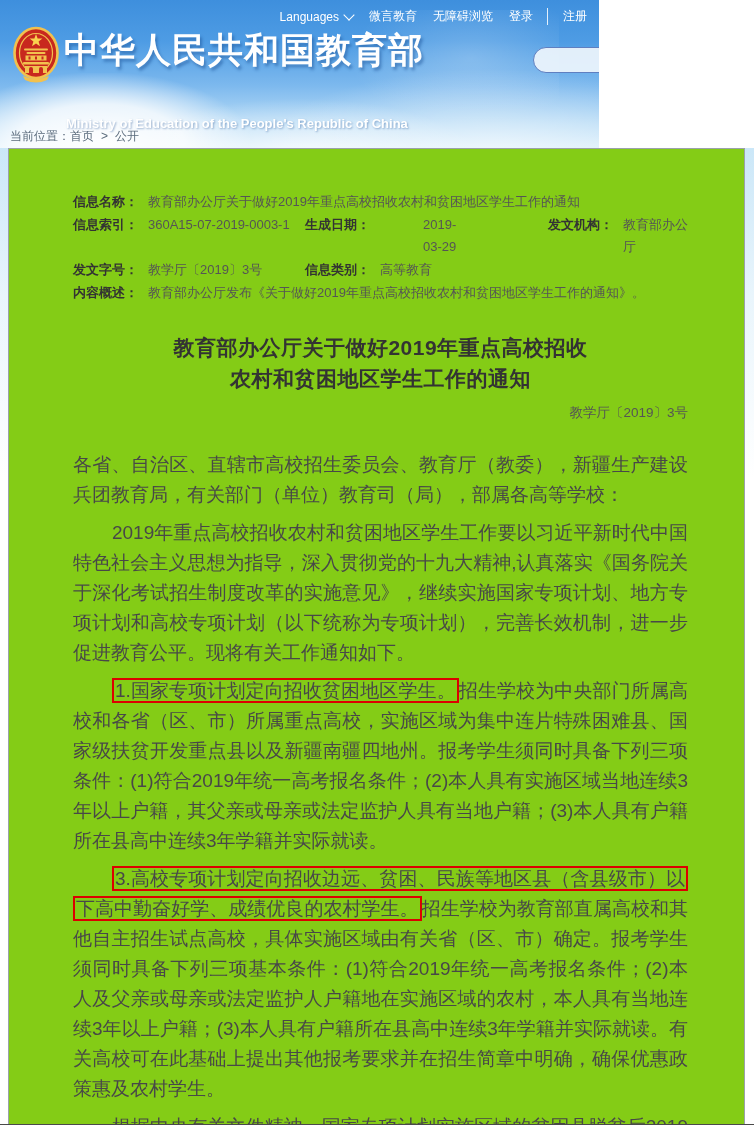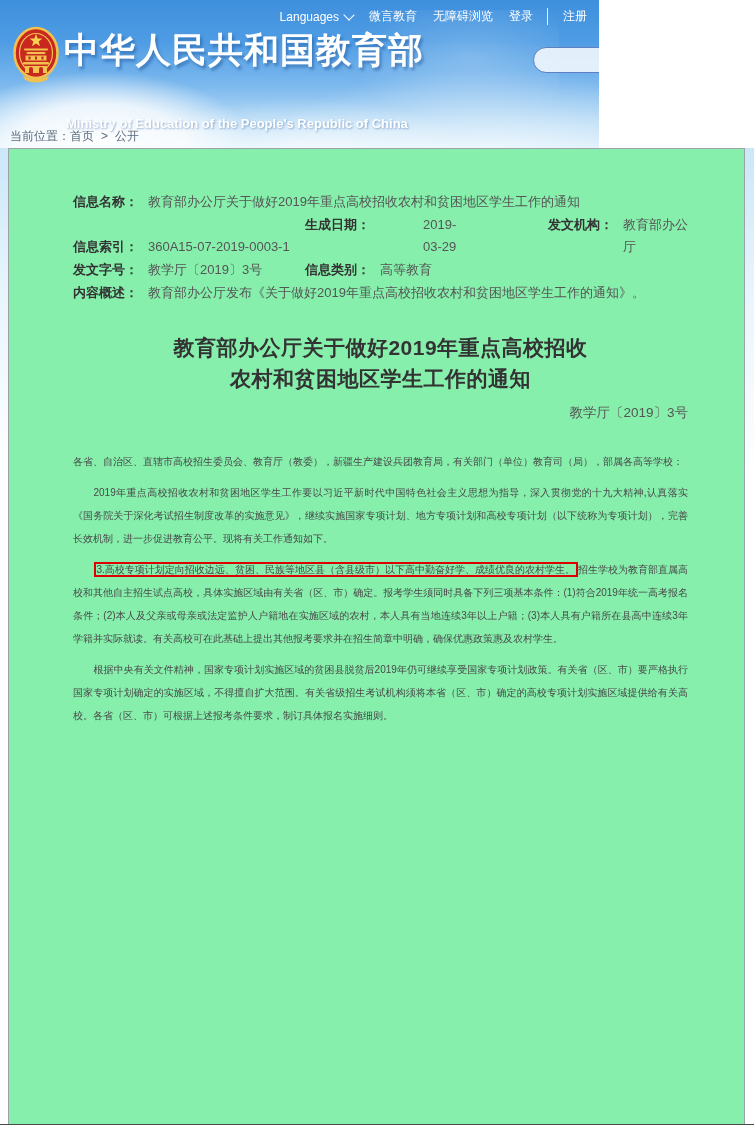--- a/index.html
+++ b/index.html
@@ -72,41 +72,41 @@
 
   
   .page-bg{
     position:absolute;top:148px;left:0;width:754px;height:330px;
     background:linear-gradient(180deg,#cbe7f8 0%,#e9f5fc 45%,#ffffff 100%);
   }
 
   
   .content{
     position:absolute;left:8px;top:148px;width:737px;height:977px;box-sizing:border-box;
-    background:#86efac;border:1px solid #9aa2aa;
+    background:#84cc16;border:1px solid #9aa2aa;
     padding:0 56px 0 64px;overflow:hidden;
   }
 
   .meta{margin-top:42px;font-size:13px;color:#555;}
   .meta-row{display:flex;line-height:22px;margin-top:1px;}
   .meta b{color:#333;font-weight:bold;margin-right:10px;white-space:nowrap;}
   .pair{display:flex;}
-  .pair-w1{width:232px;flex:none;align-items:flex-end;}
+  .pair-w1{width:232px;flex:none;}
   .pair-w2{width:168px;flex:none;gap:43px;}
   .pair-grow{flex:1;}
 
   .doc-title{
     margin-top:28px;text-align:center;
     font-size:21px;font-weight:bold;color:#333;line-height:31px;letter-spacing:.5px;
   }
   .doc-no{margin-top:10px;text-align:right;font-size:13.5px;color:#555;}
 
   .body-text p{
-    margin:8px 0 0 0;font-size:10px;color:#484848;
-    line-height:23px;text-align:justify;
+    margin:8px 0 0 0;font-size:19px;color:#484848;
+    line-height:30px;text-align:justify;
   }
   .salutation{margin-top:28px !important;}
   .indent{text-indent:2.05em;}
   .section-heading{font-weight:bold;color:#333;}
   .hl{
     border:2px solid #dd0000;padding:0 1px;
     box-decoration-break:clone;-webkit-box-decoration-break:clone;
   }
 
   .bottom-line{position:absolute;left:0;top:1124px;width:754px;height:1px;background:#4a4a4a;}
@@ -218,20 +218,21 @@
   </div>
 
   <div class="doc-no">教学厅〔2019〕3号</div>
 
   <div class="body-text">
     <p class="salutation">各省、自治区、直辖市高校招生委员会、教育厅（教委），新疆生产建设兵团教育局，有关部门（单位）教育司（局），部属各高等学校：</p>
 
     <p class="indent">2019年重点高校招收农村和贫困地区学生工作要以习近平新时代中国特色社会主义思想为指导，深入贯彻党的十九大精神,认真落实《国务院关于深化考试招生制度改革的实施意见》，继续实施国家专项计划、地方专项计划和高校专项计划（以下统称为专项计划），完善长效机制，进一步促进教育公平。现将有关工作通知如下。</p>
 
 
+    <p class="indent"><span class="hl">1.国家专项计划定向招收贫困地区学生。</span><span>招生学校为中央部门所属高校和各省（区、市）所属重点高校，实施区域为集中连片特殊困难县、国家级扶贫开发重点县以及新疆南疆四地州。报考学生须同时具备下列三项条件：(1)符合2019年统一高考报名条件；(2)本人具有实施区域当地连续3年以上户籍，其父亲或母亲或法定监护人具有当地户籍；(3)本人具有户籍所在县高中连续3年学籍并实际就读。</span></p>
 
 
     <p class="indent"><span class="hl">3.高校专项计划定向招收边远、贫困、民族等地区县（含县级市）以下高中勤奋好学、成绩优良的农村学生。</span><span>招生学校为教育部直属高校和其他自主招生试点高校，具体实施区域由有关省（区、市）确定。报考学生须同时具备下列三项基本条件：(1)符合2019年统一高考报名条件；(2)本人及父亲或母亲或法定监护人户籍地在实施区域的农村，本人具有当地连续3年以上户籍；(3)本人具有户籍所在县高中连续3年学籍并实际就读。有关高校可在此基础上提出其他报考要求并在招生简章中明确，确保优惠政策惠及农村学生。</span></p>
 
     <p class="indent">根据中央有关文件精神，国家专项计划实施区域的贫困县脱贫后2019年仍可继续享受国家专项计划政策。有关省（区、市）要严格执行国家专项计划确定的实施区域，不得擅自扩大范围。有关省级招生考试机构须将本省（区、市）确定的高校专项计划实施区域提供给有关高校。各省（区、市）可根据上述报考条件要求，制订具体报名实施细则。</p>
   </div>
 
 </div>
 
 <div class="bottom-line"></div>

